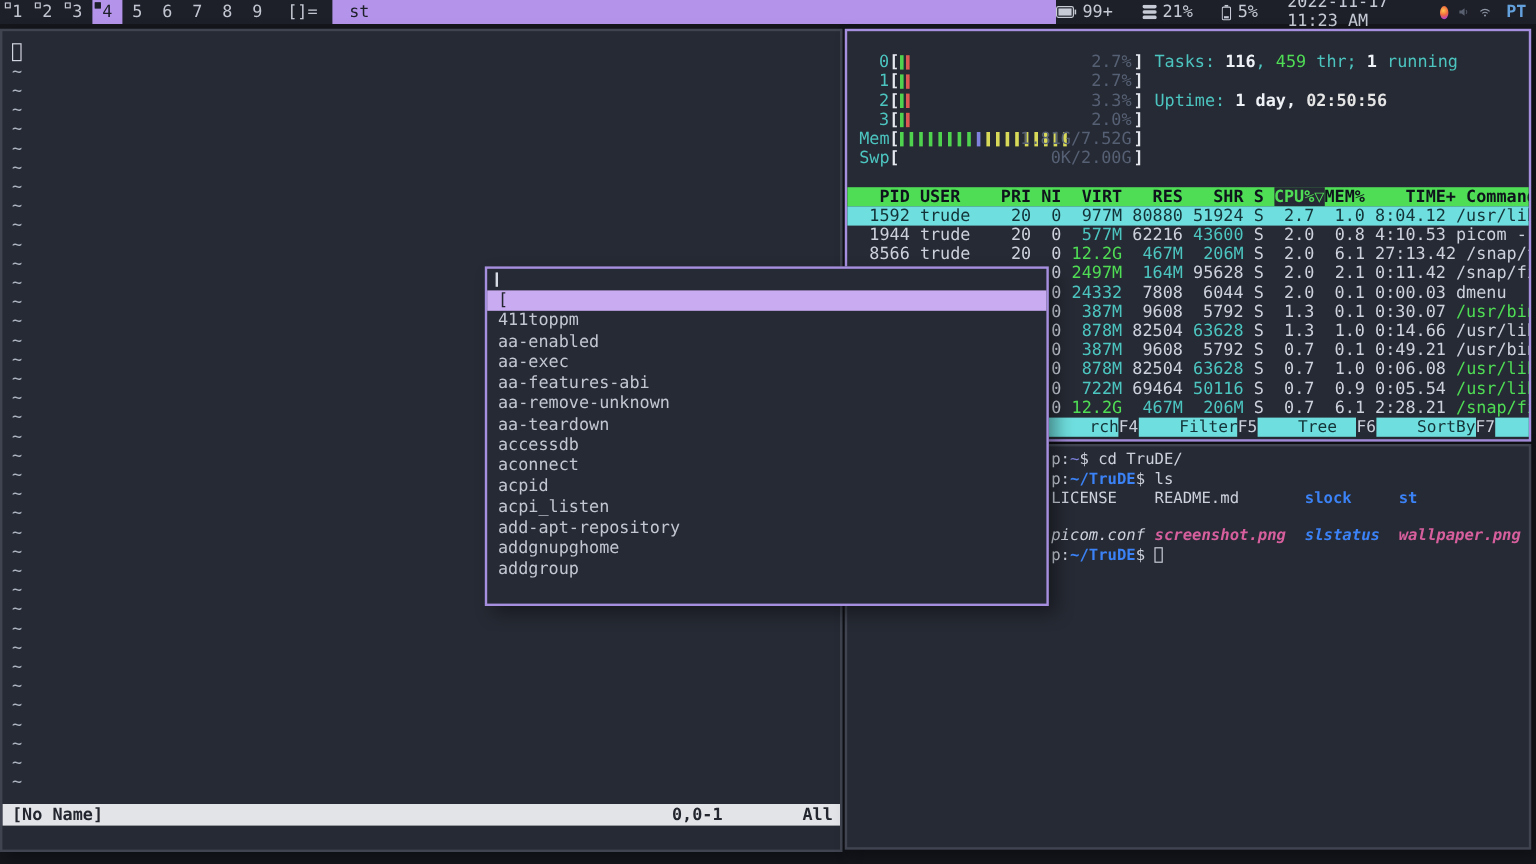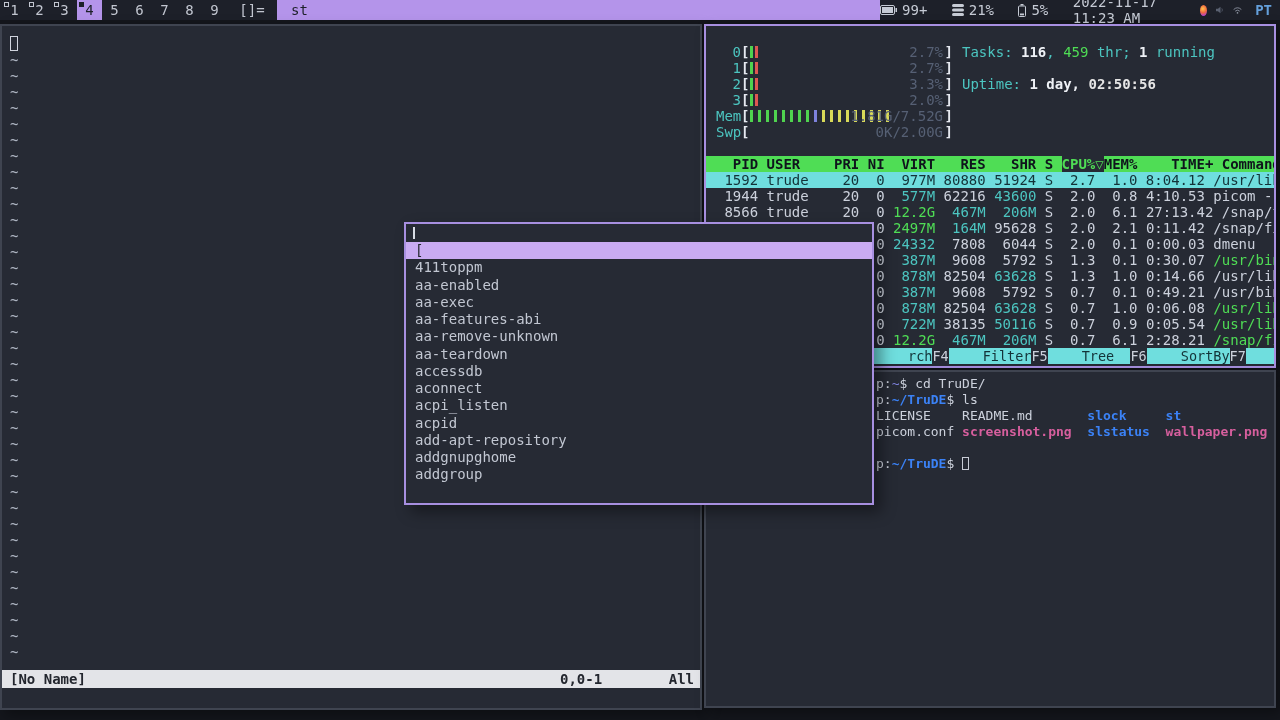--- a/index.html
+++ b/index.html
@@ -239,49 +239,49 @@
   <div id="prows">
       <div class="prow sel" style="top: 146px;"><span class="c-w"> 1592 trude    20  0  977M 80880 51924 S  2.7  1.0 8:04.12 /usr/lib/</span></div>
       <div class="prow" style="top: 162px;"><span class="c-w"> 1944 trude    20  0 </span><span class="c-t"> 577M</span><span class="c-w"> 62216 </span><span class="c-t">43600</span><span class="c-w"> S  2.0  0.8 4:10.53 picom --e</span></div>
       <div class="prow" style="top: 178px;"><span class="c-w"> 8566 trude    20  0 </span><span class="c-g">12.2G</span><span class="c-w"> </span><span class="c-t"> 467M</span><span class="c-w"> </span><span class="c-t"> 206M</span><span class="c-w"> S  2.0  6.1 27:13.42 /snap/fir</span></div>
       <div class="prow" style="top: 194px;"><span class="c-w">                   0 </span><span class="c-g">2497M</span><span class="c-w"> </span><span class="c-t"> 164M</span><span class="c-w"> 95628 S  2.0  2.1 0:11.42 /snap/fir</span></div>
       <div class="prow" style="top: 210px;"><span class="c-w">                   0 </span><span class="c-t">24332</span><span class="c-w">  7808  6044 S  2.0  0.1 0:00.03 dmenu</span></div>
       <div class="prow" style="top: 226px;"><span class="c-w">                   0 </span><span class="c-t"> 387M</span><span class="c-w">  9608  5792 S  1.3  0.1 0:30.07 </span><span class="c-g">/usr/bin/</span></div>
       <div class="prow" style="top: 242px;"><span class="c-w">                   0 </span><span class="c-t"> 878M</span><span class="c-w"> 82504 </span><span class="c-t">63628</span><span class="c-w"> S  1.3  1.0 0:14.66 /usr/libe</span></div>
       <div class="prow" style="top: 258px;"><span class="c-w">                   0 </span><span class="c-t"> 387M</span><span class="c-w">  9608  5792 S  0.7  0.1 0:49.21 /usr/bin/</span></div>
       <div class="prow" style="top: 274px;"><span class="c-w">                   0 </span><span class="c-t"> 878M</span><span class="c-w"> 82504 </span><span class="c-t">63628</span><span class="c-w"> S  0.7  1.0 0:06.08 </span><span class="c-g">/usr/libe</span></div>
-      <div class="prow" style="top: 290px;"><span class="c-w">                   0 </span><span class="c-t"> 722M</span><span class="c-w"> 38135 </span><span class="c-t">50116</span><span class="c-w"> S  0.7  0.9 0:05.54 </span><span class="c-g">/usr/libe</span></div>
+      <div class="prow" style="top: 290px;"><span class="c-w">                   0 </span><span class="c-t"> 722M</span><span class="c-w"> 69464 </span><span class="c-t">50116</span><span class="c-w"> S  0.7  0.9 0:05.54 </span><span class="c-g">/usr/libe</span></div>
       <div class="prow" style="top: 306px;"><span class="c-w">                   0 </span><span class="c-g">12.2G</span><span class="c-w"> </span><span class="c-t"> 467M</span><span class="c-w"> </span><span class="c-t"> 206M</span><span class="c-w"> S  0.7  6.1 2:28.21 </span><span class="c-g">/snap/fir</span></div>
     </div>
   <div class="fbar"><span class="c-fl">rch</span><span class="c-fk">F4</span><span class="c-fl">Filter</span><span class="c-fk">F5</span><span class="c-fl">Tree  </span><span class="c-fk">F6</span><span class="c-fl">SortBy</span><span class="c-fk">F7</span><span class="c-fl">Nice -</span><span class="c-fk">F8</span><span class="c-fl">Nice +</span><span class="c-fk">F9</span><span class="c-fl">Kill  </span></div>
 </div>
 
 <div id="terminal-window" class="window unfocus">
   <div id="tlines">
       <div class="tline" style="top: 4px;"><span class="c-w">p:</span><span class="c-v">~</span><span class="c-w">$ cd TruDE/</span></div>
       <div class="tline" style="top: 20px;"><span class="c-w">p:</span><span class="c-vb">~/TruDE</span><span class="c-w">$ ls</span></div>
       <div class="tline" style="top: 36px;"><span class="c-w">LICENSE    README.md       </span><span class="c-vb">slock</span><span class="c-w">     </span><span class="c-vb">st</span></div>
-      <div class="tline" style="top: 52px;"><span class="c-w">picom.conf </span><span class="c-m">screenshot.png</span><span class="c-w">  </span><span class="c-vb">slstatus</span><span class="c-w">  </span><span class="c-m">wallpaper.png</span></div>
+      <div class="tline" style="top: 67px; font-style: italic;"><span class="c-w">picom.conf </span><span class="c-m">screenshot.png</span><span class="c-w">  </span><span class="c-vb">slstatus</span><span class="c-w">  </span><span class="c-m">wallpaper.png</span></div>
       <div class="tline" style="top: 84px;"><span class="c-w">p:</span><span class="c-vb">~/TruDE</span><span class="c-w">$ </span><span class="c-cur"></span></div>
     </div>
 </div>
 
 <div id="dmenu">
   <div id="dmenu-input">
     <span id="dmenu-cursor"></span>
   </div>
   <div id="dmenu-list">
       <div class="ditem sel">[</div>
       <div class="ditem">411toppm</div>
       <div class="ditem">aa-enabled</div>
       <div class="ditem">aa-exec</div>
       <div class="ditem">aa-features-abi</div>
       <div class="ditem">aa-remove-unknown</div>
       <div class="ditem">aa-teardown</div>
       <div class="ditem">accessdb</div>
       <div class="ditem">aconnect</div>
+      <div class="ditem">acpid</div>
       <div class="ditem">acpi_listen</div>
-      <div class="ditem">acpid</div>
       <div class="ditem">add-apt-repository</div>
       <div class="ditem">addgnupghome</div>
       <div class="ditem">addgroup</div>
     </div>
 </div>
 
 </body></html>

